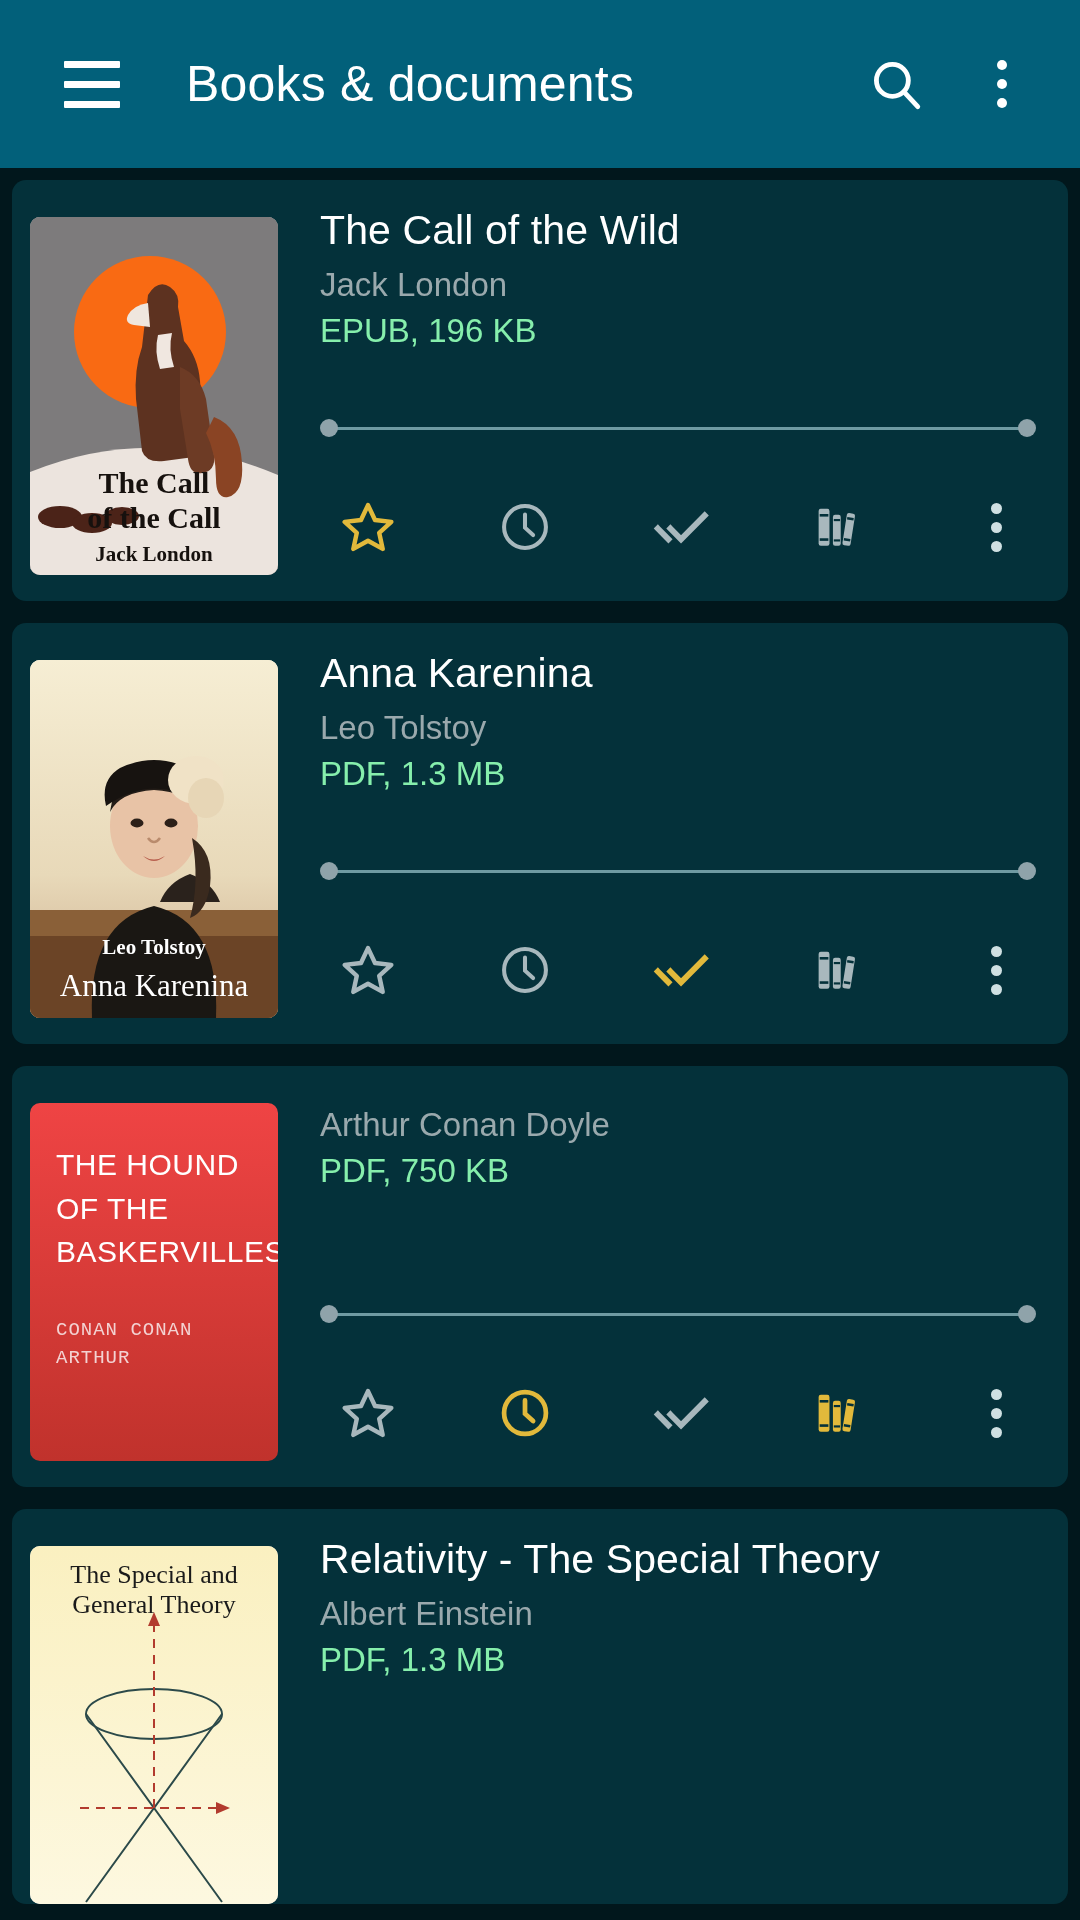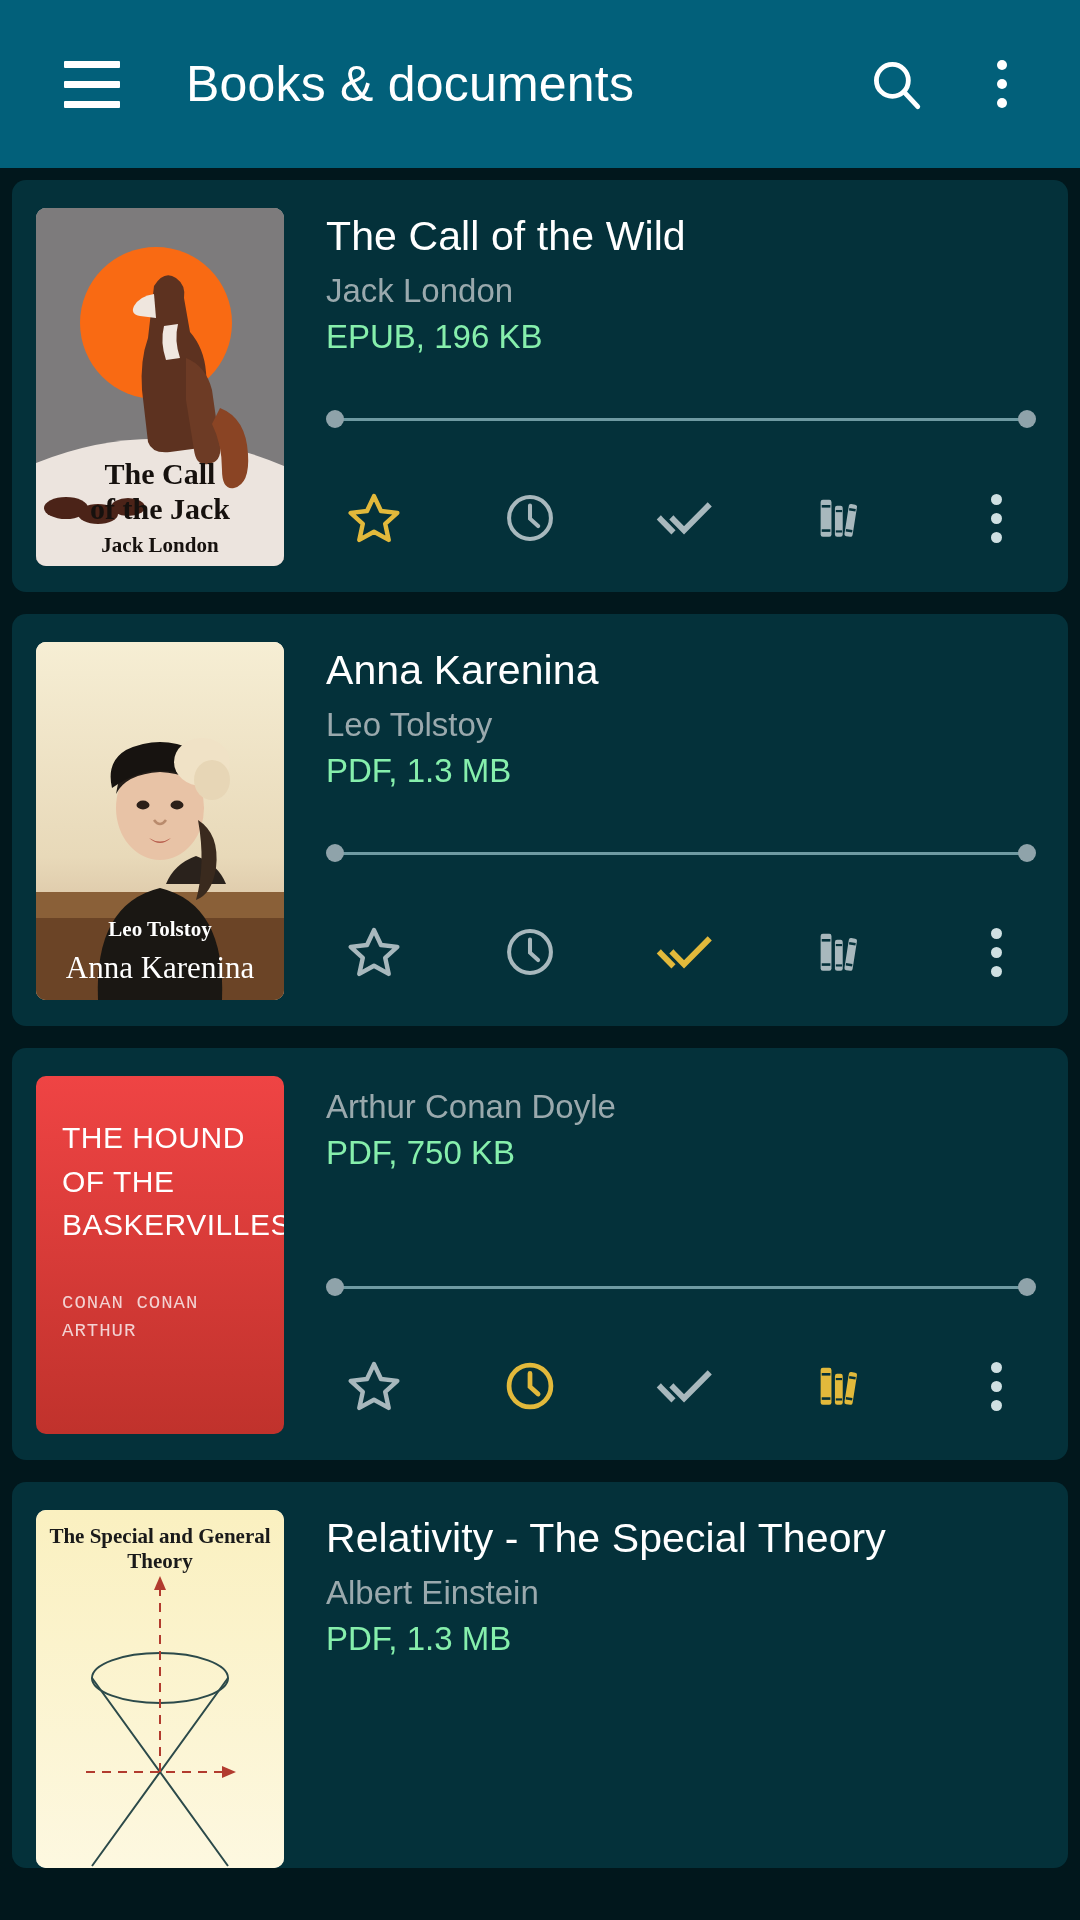--- a/index.html
+++ b/index.html
@@ -41,31 +41,31 @@
   .list { padding: 12px 12px 0 12px; display: flex; flex-direction: column; gap: 22px; }
 
   .card {
     background: #04313a;
     border-radius: 14px;
     display: flex;
     padding: 28px 0 26px 0;
     position: relative;
     overflow: hidden;
   }
-  .cover-wrap { flex: 0 0 auto; padding-left: 24px; }
+  .cover-wrap { flex: 0 0 auto; padding-left: 18px; margin-top: 9px; }
   .cover {
     width: 248px; height: 358px;
     border-radius: 10px;
     overflow: hidden; position: relative;
     background: #ddd;
   }
   .card-body { flex: 1 1 auto; padding: 0 18px 0 42px; display: flex; flex-direction: column; }
   .book-title {
     color: #ffffff; font-size: 41px; font-weight: 400; line-height: 1.12;
-    letter-spacing: .1px; margin-top: 6px;
+    letter-spacing: .1px; 
   }
   .book-author { color: #9aa9ad; font-size: 33px; margin-top: 12px; line-height: 1.15; }
   .book-meta   { color: #86efac; font-size: 33px; margin-top: 8px; line-height: 1.15; }
 
   .progress-row { margin-top: auto; padding-right: 14px; }
   .progress {
     position: relative; height: 18px; display: flex; align-items: center;
   }
   .progress .track { position: absolute; left: 5px; right: 5px; height: 3px; background: #6f9aa2; }
   .progress .knob { width: 18px; height: 18px; border-radius: 50%; background: #8fa3aa; position: absolute; }
@@ -91,21 +91,21 @@
     font-family: "Liberation Sans", sans-serif; font-weight: 400; font-size: 30px;
     line-height: 1.45; letter-spacing: .5px;
   }
   .cv-hound .ha {
     font-family: "Liberation Mono", monospace; font-size: 19px; margin-top: 42px;
     line-height: 1.5; letter-spacing: 1px; color: #f3d2d2;
   }
   .cv-rel { width: 100%; height: 100%; background: linear-gradient(#faf0c0,#fdf8e0); position: relative; }
   .cv-rel .rt {
     position: absolute; top: 14px; left: 0; right: 0; text-align: center;
-    font-family: "Liberation Serif", serif; font-weight: 700; font-size: 21px; color: #1a1a1a;
+    font-family: "Liberation Serif", serif; font-weight: 400; font-size: 26px; color: #1a1a1a;
   }
 </style>
 </head>
 <body>
 
 <div class="screen">
 
   <div class="appbar">
     <div class="menu-btn">
       <i></i>
@@ -146,21 +146,21 @@
               <path d="M118 86 q-14 2 -20 12 q-4 8 6 10 l16 2 z" fill="#efe6de"></path>
               <path d="M128 118 q-4 16 2 34 l14 -2 q-6 -18 -2 -34 z" fill="#f0e7e0"></path>
               <ellipse cx="30" cy="300" rx="22" ry="11" fill="#4b2318"></ellipse>
               <ellipse cx="62" cy="306" rx="20" ry="10" fill="#4b2318"></ellipse>
               <ellipse cx="92" cy="299" rx="17" ry="9" fill="#4b2318"></ellipse>
               <rect x="14" y="255" width="220" height="103" fill="none"></rect>
             </svg>
             <div style="position:absolute;left:0;right:0;bottom:8px;text-align:center;
                         font-family:'Liberation Serif',serif;color:#16110e;">
               <div style="font-size:30px;font-weight:700;line-height:1.16">The Call</div>
-              <div style="font-size:30px;font-weight:700;line-height:1.16">of the Jack</div>
+              <div style="font-size:30px;font-weight:700;line-height:1.16">of the Call</div>
               <div style="font-size:21px;font-weight:700;margin-top:6px">Jack London</div>
             </div>
           </div>
         </div>
       </div>
       <div class="card-body">
         <div class="book-title">The Call of the Wild</div>
         <div class="book-author">Jack London</div>
         <div class="book-meta">EPUB, 196 KB</div>
         <div class="progress-row">

